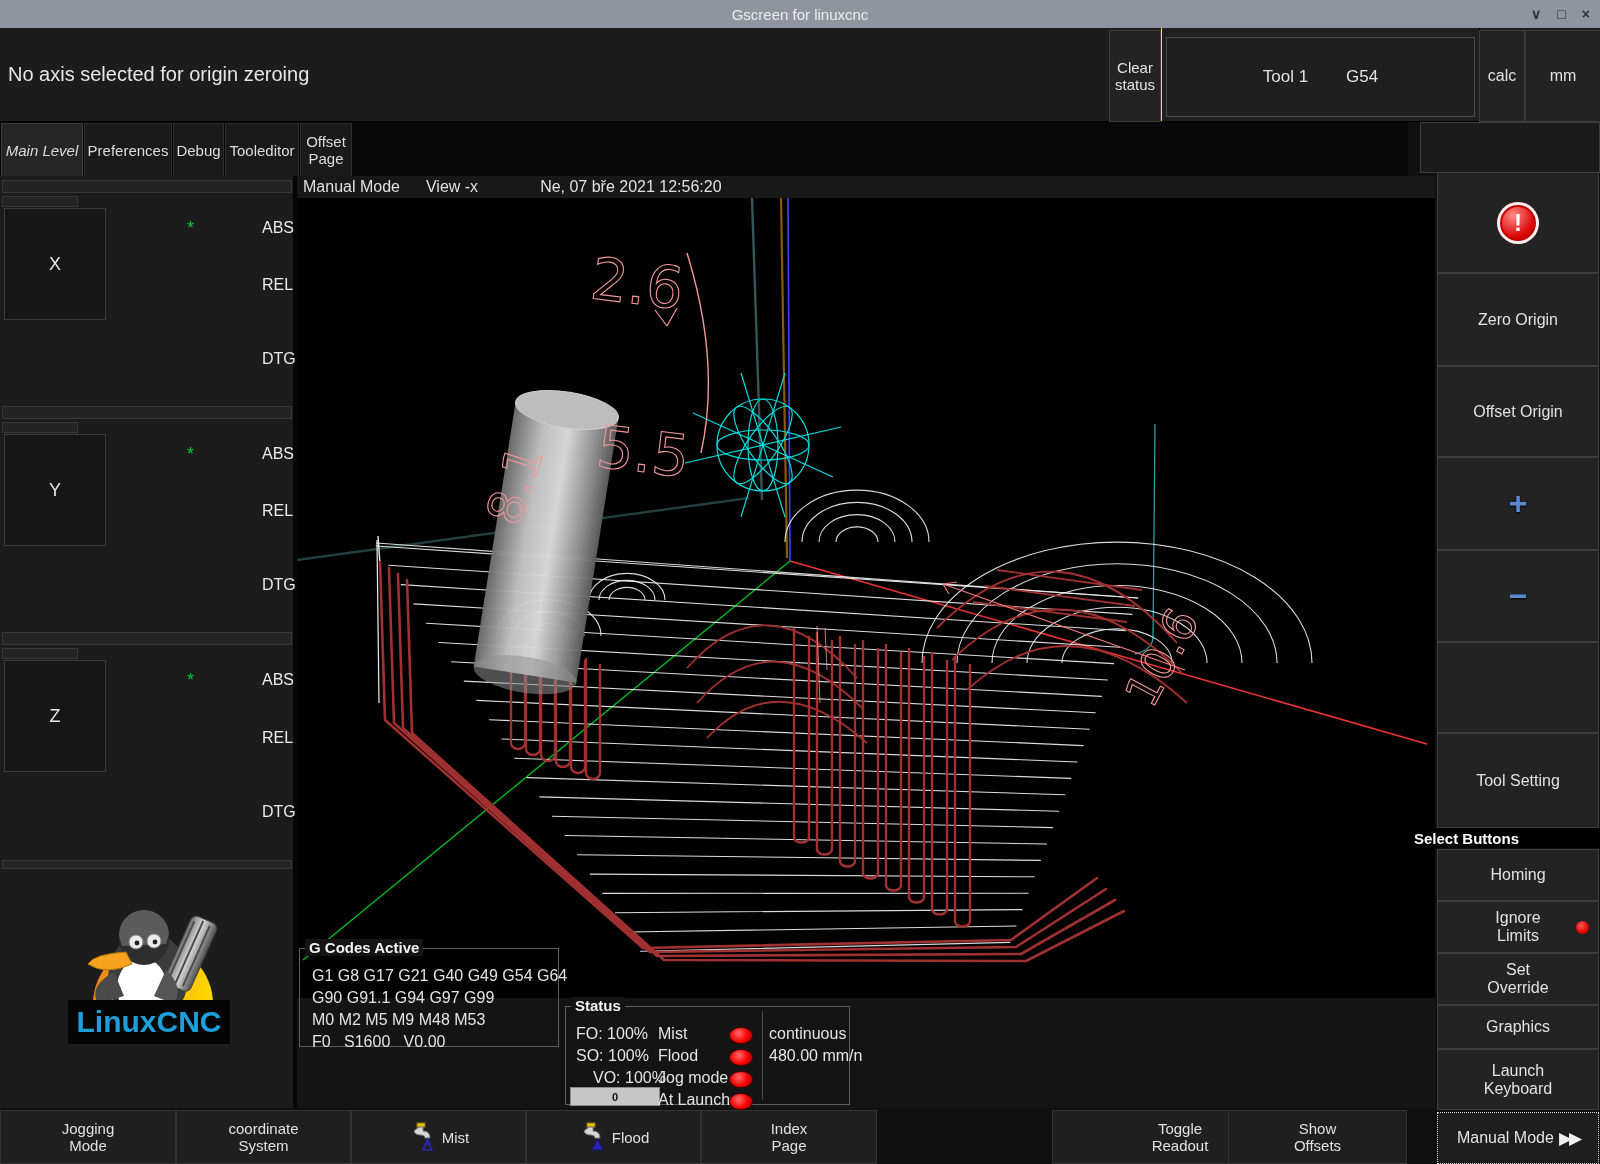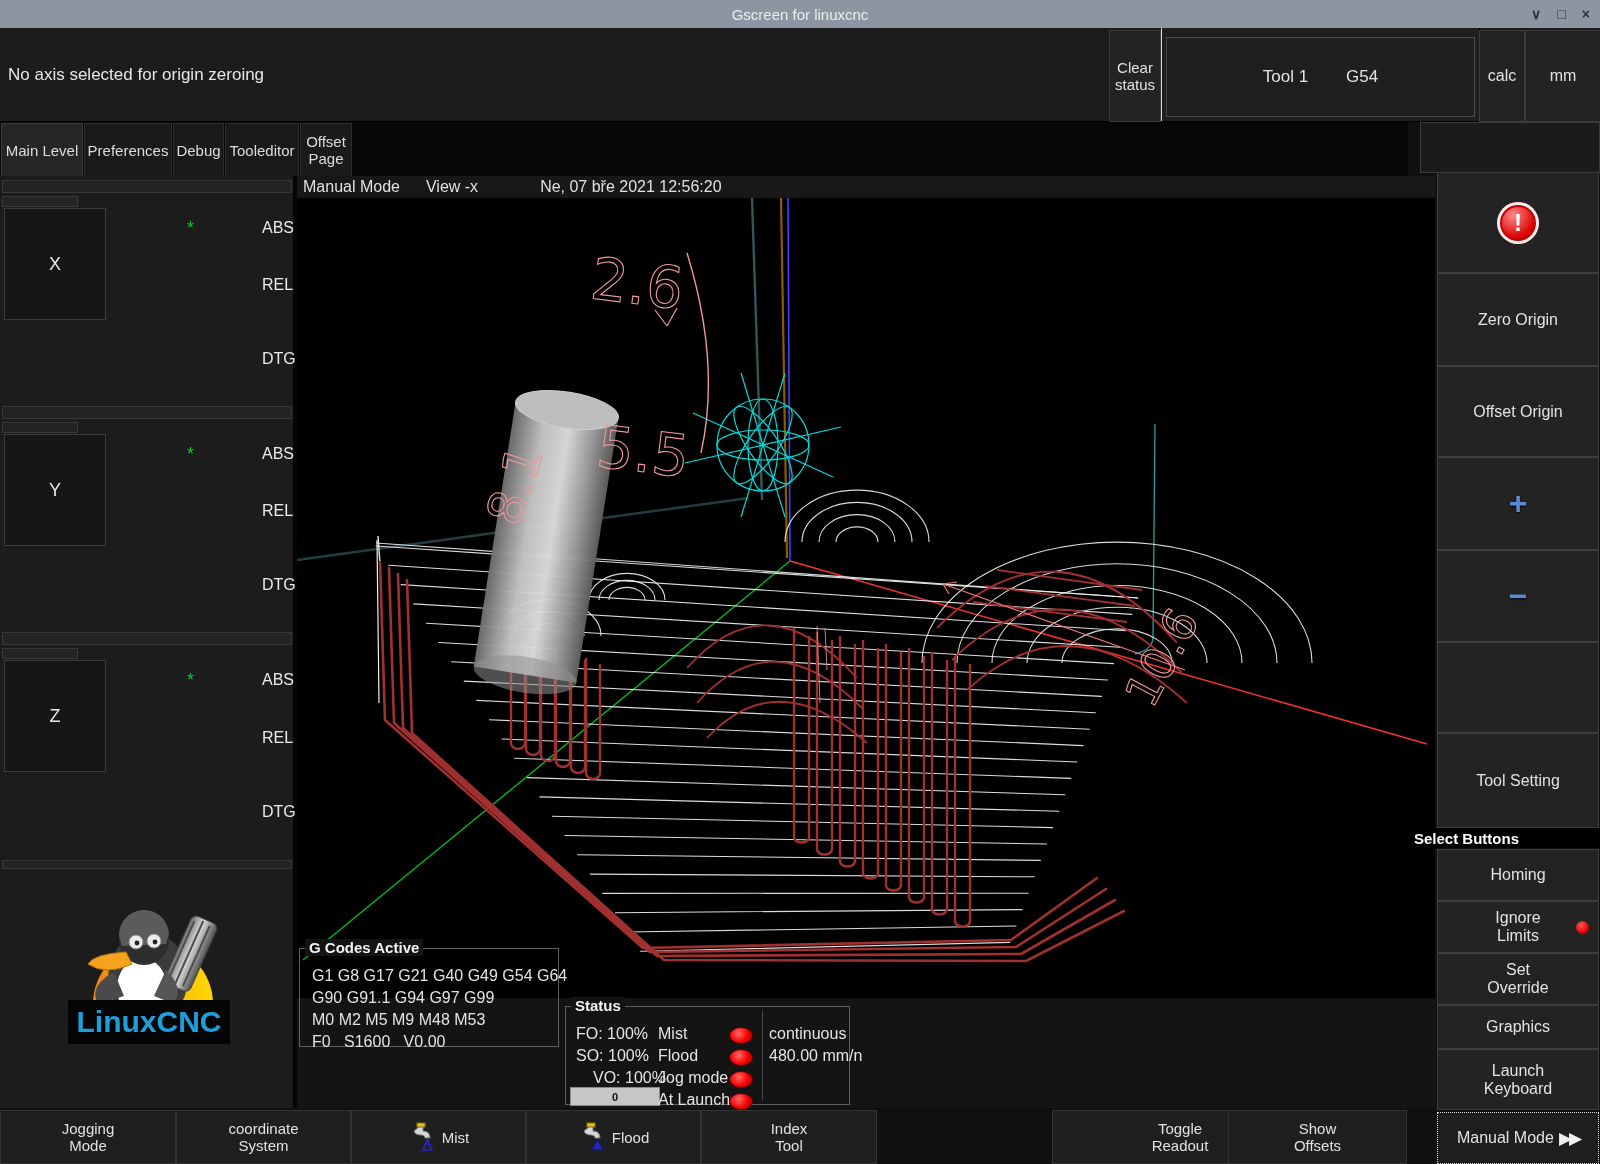--- a/index.html
+++ b/index.html
@@ -3,30 +3,30 @@
 <meta charset="utf-8">
 <style>
   html,body{margin:0;padding:0;background:#000;}
   .app{position:relative;width:1600px;height:1164px;background:#101010;overflow:hidden;
        font-family:"Liberation Sans",sans-serif;color:#e2e2e2;font-size:16px;}
   .abs{position:absolute;}
   .titlebar{left:0;top:0;width:1600px;height:28px;background:#8d96a0;display:flex;align-items:center;}
   .titlebar .title{flex:1;text-align:center;color:#e9edf1;font-size:15px;}
   .winbtns{position:absolute;right:10px;top:0;height:28px;display:flex;gap:16px;align-items:center;color:#2d3238;font-size:14px;font-weight:bold;}
   .topbar{left:0;top:28px;width:1600px;height:93px;background:#1c1c1c;border-bottom:1px solid #000;}
-  .msg{position:absolute;left:8px;top:0;height:93px;display:flex;align-items:center;font-size:17px;color:#e6e6e6;}
+  .msg{position:absolute;left:8px;top:0;height:93px;display:flex;align-items:center;font-size:20px;color:#e6e6e6;}
   .cellbtn{background:#232323;border:1px solid #3c3c3c;display:flex;align-items:center;justify-content:center;
            text-align:center;white-space:pre-line;color:#e2e2e2;}
   .toolframe{background:#1f1f1f;border-left:1px solid #fde047;border-right:1px solid #000;}
   .toolframe .inner{position:absolute;left:4px;right:4px;top:9px;bottom:4px;border:1px solid #4a4a4a;
                     display:flex;align-items:center;justify-content:center;gap:38px;font-size:17px;}
   .tabrow{left:0;top:122px;width:1408px;height:54px;background:#070707;}
   .tab{position:absolute;top:1px;height:52px;background:#1a1a1a;border:1px solid #2e2e2e;display:flex;
        align-items:center;justify-content:center;text-align:center;white-space:pre-line;font-size:15px;color:#dcdcdc;}
-  .tab.sel{background:#262626;border-color:#3c3c3c;}
+  .tab.sel{background:#262626;border-color:#3c3c3c;font-style:italic;}
   .statusline{left:297px;top:176px;width:1138px;height:22px;background:#181818;display:flex;align-items:center;
               gap:0;font-size:16px;color:#e0e0e0;}
   .leftpanel{left:0;top:176px;width:293px;height:932px;background:#1c1c1c;border-right:4px solid #060606;}
   .strip{position:absolute;background:#242424;border:1px solid #383838;}
   .axisbtn{position:absolute;left:4px;width:100px;height:110px;background:#161616;border:1px solid #3c3c3c;
            display:flex;align-items:center;justify-content:center;font-size:18px;color:#e8e8e8;}
   .droval{position:absolute;right:35px;width:150px;text-align:right;font-size:18px;}
   .drolabel{position:absolute;left:262px;font-size:16px;color:#eaeaea;}
   .star{position:absolute;left:187px;color:#00cc33;font-size:18px;}
   .abscol{color:#00cc33;} .relcol{color:#c41414;}
@@ -395,19 +395,19 @@
   </div>
   <div class="bcell" style="left:526px;width:173px;">
     <svg width="26" height="30" viewBox="0 0 26 30">
       <rect x="9" y="1" width="8" height="4" fill="#e6c112" stroke="#8a7307"></rect>
       <path d="M 11 5 L 15 5 L 15 9 Q 22 9 22 16 L 17 16 Q 17 13 13 13 Q 7 13 6 9 Z" fill="#d6d6d6" stroke="#777"></path>
       <path d="M 19.5 17 L 14 28 L 25 28 Z" fill="#2626b8" stroke="#14146e"></path>
     </svg>
     <span>Flood</span>
   </div>
   <div class="bcell" style="left:701px;width:174px;">Index
-Tool</div>
+Page</div>
   <div class="bcell" style="left:1052px;width:174px;padding-left:40px;">Toggle
 Readout</div>
   <div class="bcell" style="left:1228px;width:177px;">Show
 Offsets</div>
 
 </div>
 
 </body></html>

